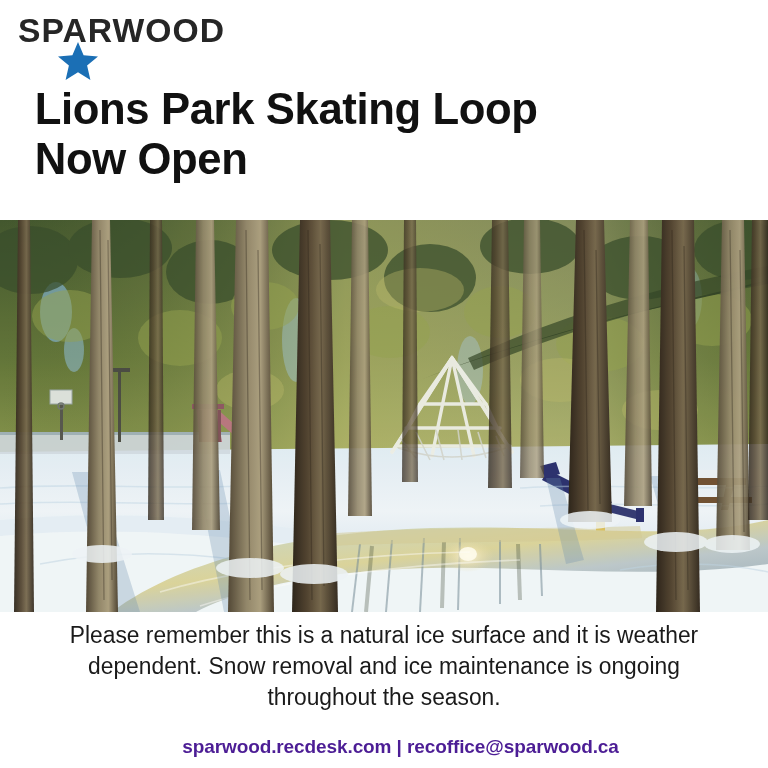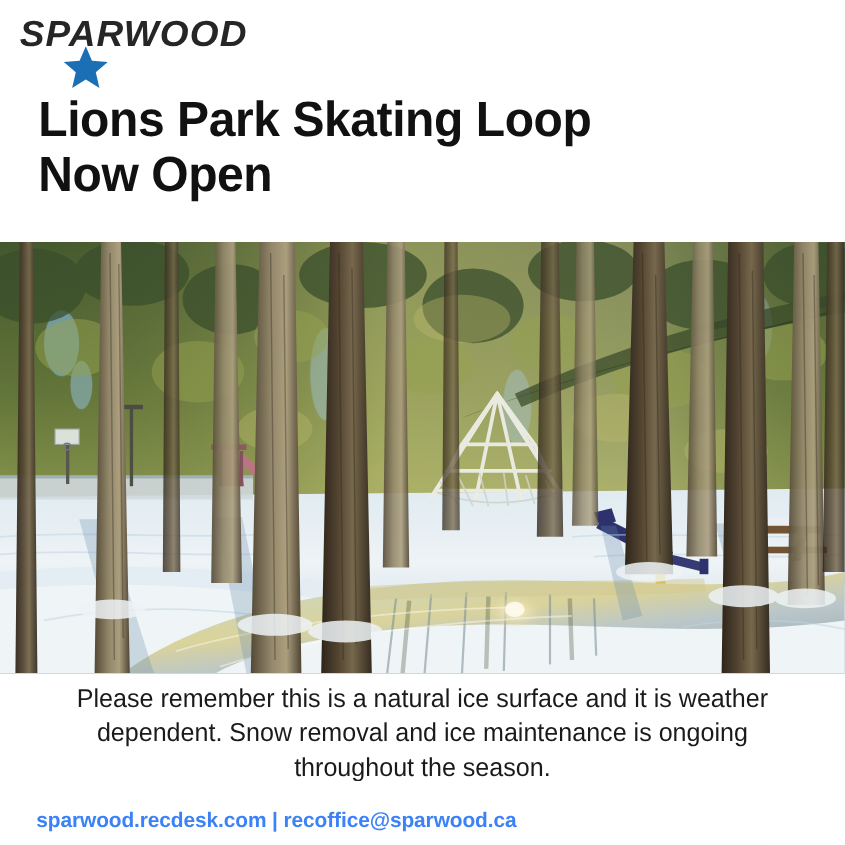--- a/index.html
+++ b/index.html
@@ -26,21 +26,20 @@
     flex-direction: column;
   }
 
   
   .logo-bar {
     position: absolute;
     left: 18px;
     top: 8px;
     height: 64px;
     width: 260px;
-    font-style: italic;
   }
   .logo-word {
     position: absolute;
     left: 0;
     top: 6px;
     font-family: "Liberation Sans", sans-serif;
     font-weight: bold;
     font-size: 33px;
     letter-spacing: 1.0px;
     color: #262626;
@@ -102,25 +101,26 @@
     color: #1a1a1a;
     transform: scaleX(0.97);
   }
 
   
   .footer {
     position: absolute;
     left: 0;
     right: 0;
     top: 736px;
+    text-align: center;
     font-family: "Liberation Sans", sans-serif;
     font-weight: bold;
     font-size: 19px;
     letter-spacing: -0.1px;
-    color: #3b82f6;
+    color: #4c1d95;
     margin-left: 33px;
   }
 </style>
 </head>
 <body>
 
 <div class="poster">
 
   <div class="logo-bar">
     <div class="logo-word">SPARWOOD</div>

